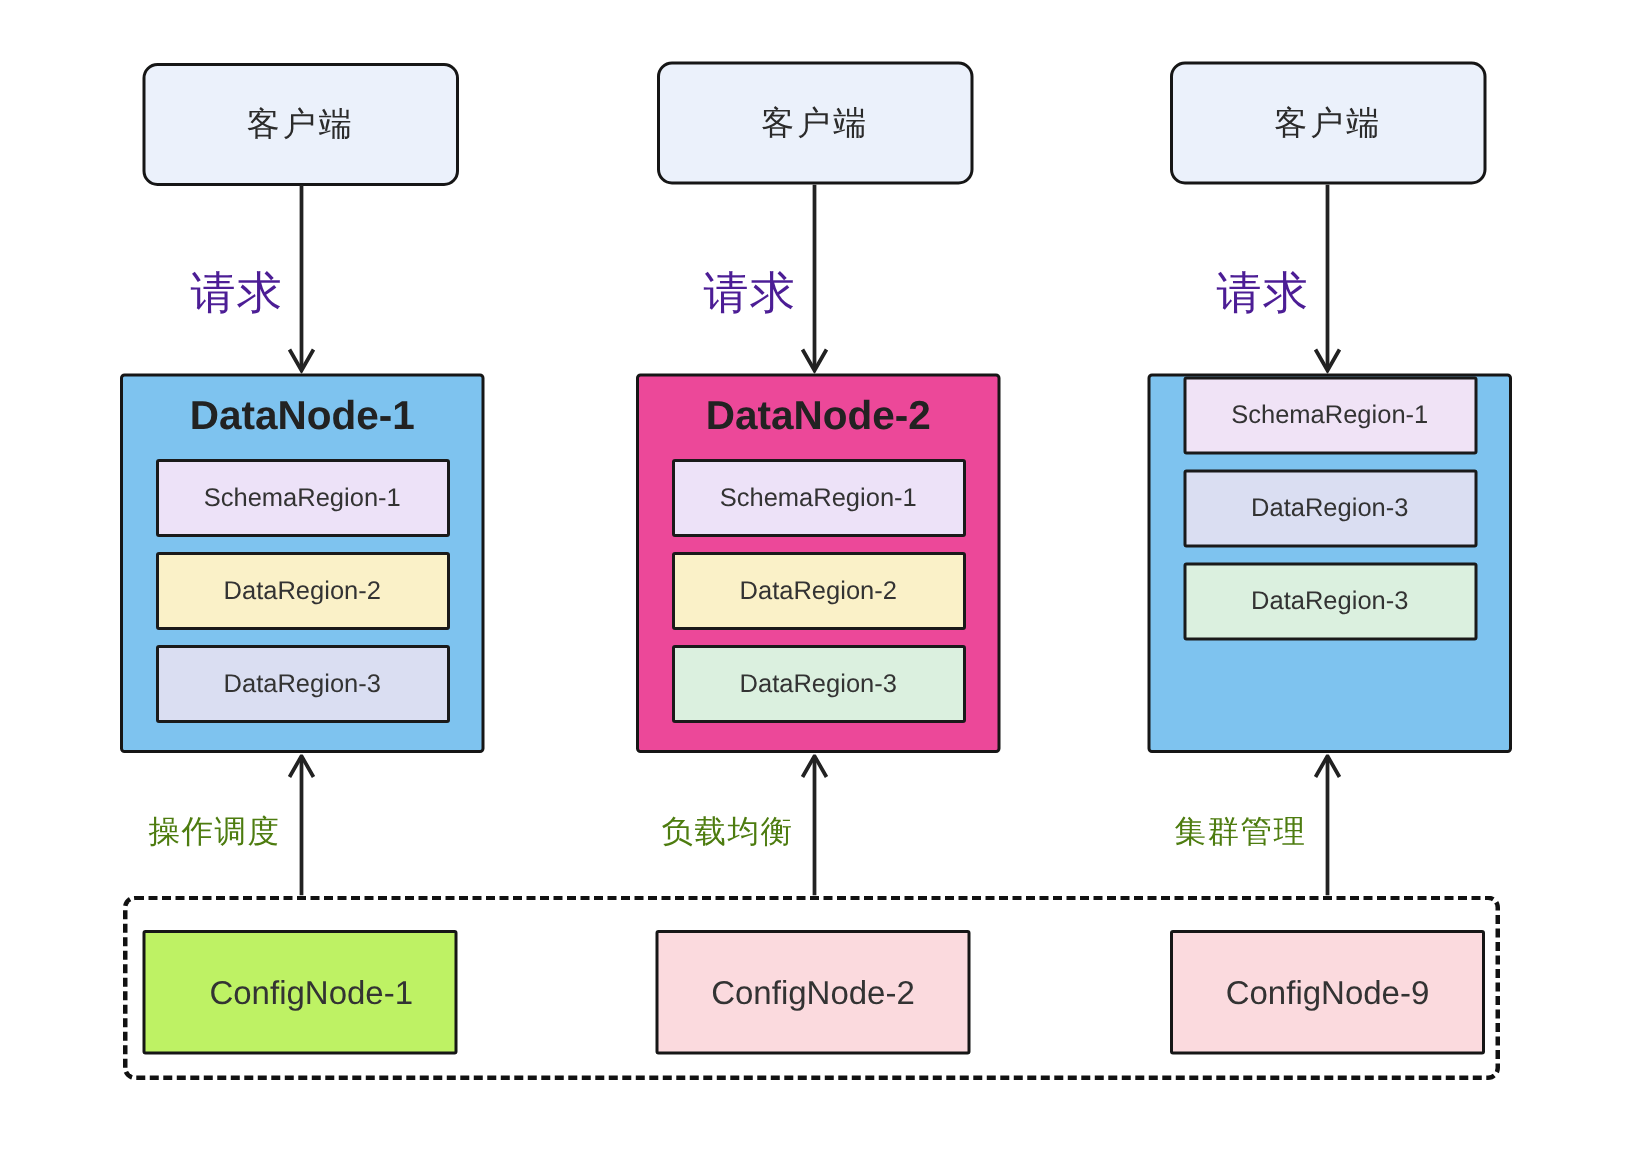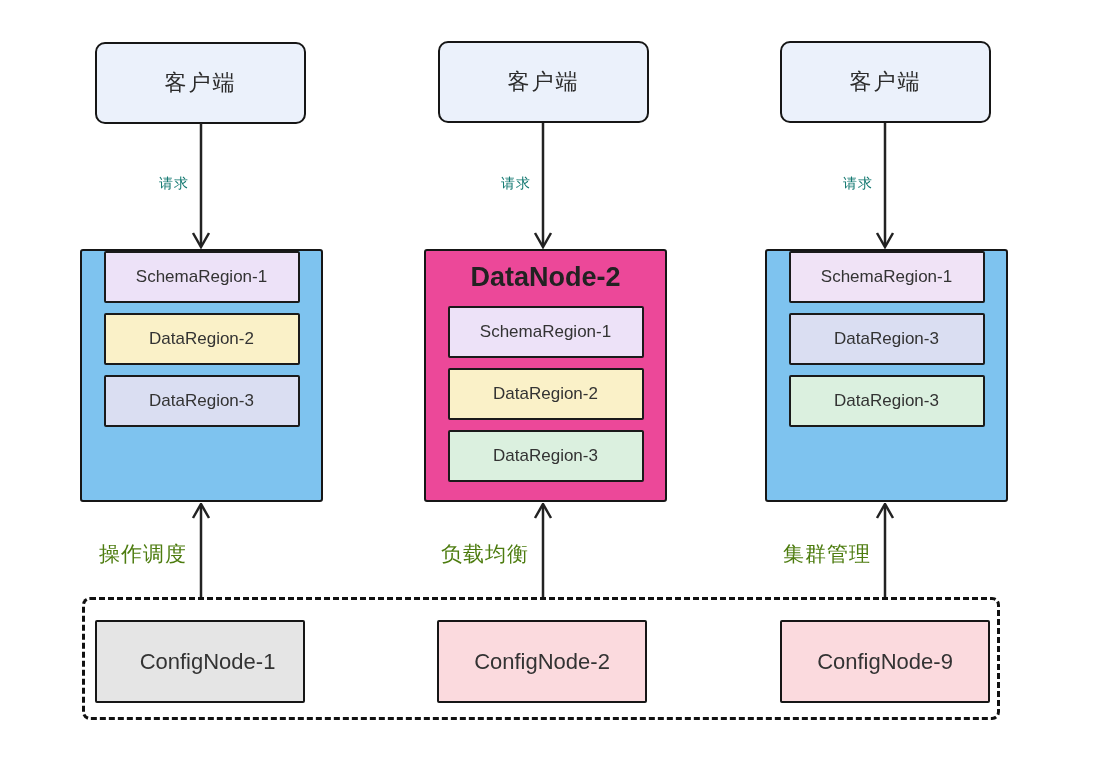--- a/index.html
+++ b/index.html
@@ -35,21 +35,21 @@
     display:flex;align-items:center;justify-content:center;
     font-size:22px;color:#333;
   }
   .dashed-group{
     left:82px;top:597px;width:918px;height:123px;
     border:3px dashed #111;border-radius:8px;background:transparent;
   }
   .arrow{pointer-events:none;}
   .arrow svg{display:block;}
   .flow-label{
-    font-size:14px;color:#0f766e;text-align:right;letter-spacing:1px;
+    font-size:30px;color:#4c1d95;text-align:right;letter-spacing:1px;
   }
   .sched-label{
     font-size:21px;color:#4d7c0f;text-align:right;letter-spacing:1px;
   }
 </style>
 </head>
 <body>
 
 <div class="abs client" style="left: 95px; top: 42px; background-color: rgb(235, 241, 251);">
   <span>客户端</span>
@@ -57,20 +57,21 @@
 
 <div class="abs arrow" style="left:191px;top:123px;width:20px;height:126px;">
   <svg width="20" height="126" viewBox="0 0 20 126">
     <line x1="10" y1="0" x2="10" y2="123" stroke="#222" stroke-width="2.5"></line>
     <polyline points="2,110 10,124 18,110" fill="none" stroke="#222" stroke-width="2.5"></polyline>
   </svg>
 </div>
 <div class="abs flow-label" style="left:99px;top:175px;width:90px;">请求</div>
 
 <div class="abs datanode" style="left: 80px; top: 249px; background-color: rgb(126, 195, 239);">
+  <div class="dn-title">DataNode-1</div>
   <div class="region" style="background-color: rgb(237, 226, 248);">
     <span>SchemaRegion-1</span>
   </div>
   <div class="region" style="background-color: rgb(250, 241, 200);">
     <span>DataRegion-2</span>
   </div>
   <div class="region" style="background-color: rgb(218, 222, 242);">
     <span>DataRegion-3</span>
   </div>
 </div>
@@ -143,21 +144,21 @@
 <div class="abs arrow" style="left:875px;top:503px;width:20px;height:94px;">
   <svg width="20" height="94" viewBox="0 0 20 94">
     <line x1="10" y1="94" x2="10" y2="2" stroke="#222" stroke-width="2.5"></line>
     <polyline points="2,15 10,1 18,15" fill="none" stroke="#222" stroke-width="2.5"></polyline>
   </svg>
 </div>
 <div class="abs sched-label" style="left:751px;top:540px;width:120px;">集群管理</div>
 
 <div class="abs dashed-group"></div>
 
-<div class="abs confignode" style="left: 95px; top: 620px; background-color: #e5e5e5; padding-left: 15px;">
+<div class="abs confignode" style="left: 95px; top: 620px; background-color: #bef264; padding-left: 15px;">
   <span>ConfigNode-1</span>
 </div>
 <div class="abs confignode" style="left: 437px; top: 620px; background-color: rgb(251, 218, 222);">
   <span>ConfigNode-2</span>
 </div>
 <div class="abs confignode" style="left: 780px; top: 620px; background-color: rgb(251, 218, 222);">
   <span>ConfigNode-9</span>
 </div>
 
 </body></html>

